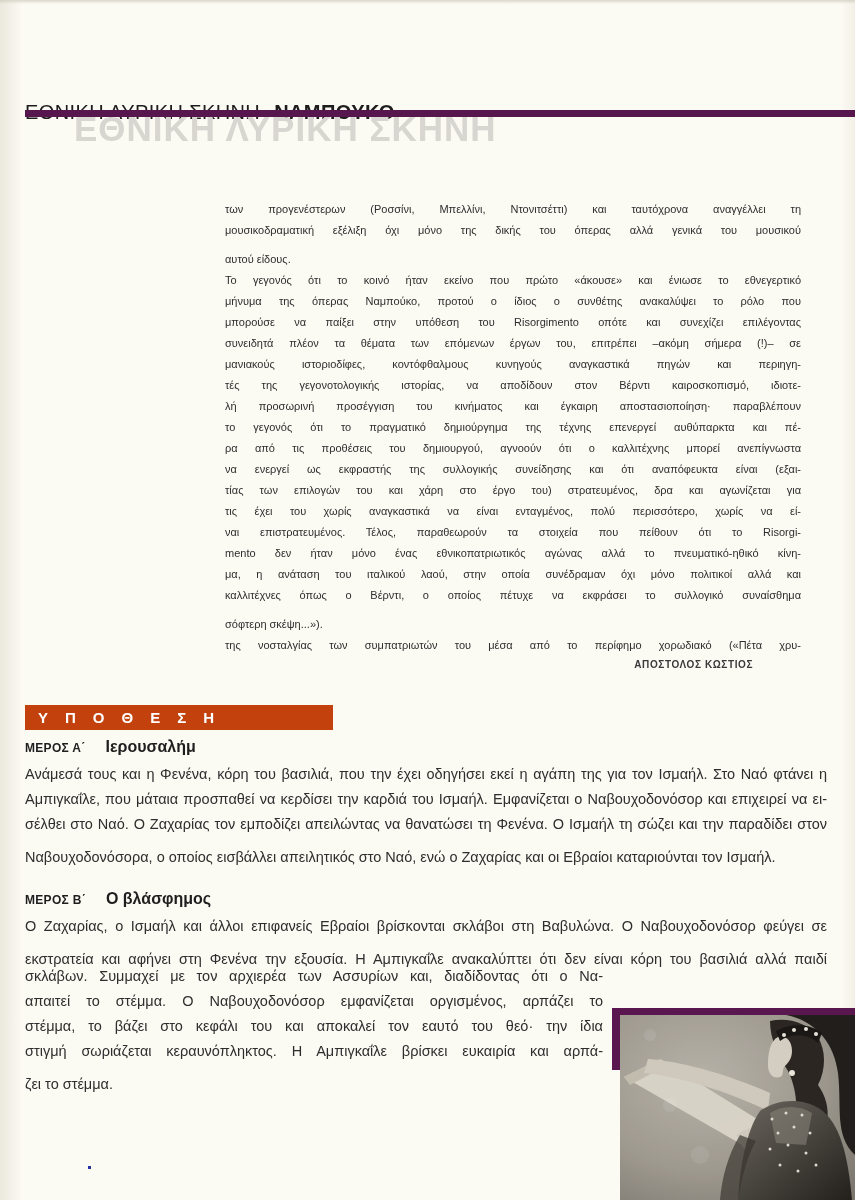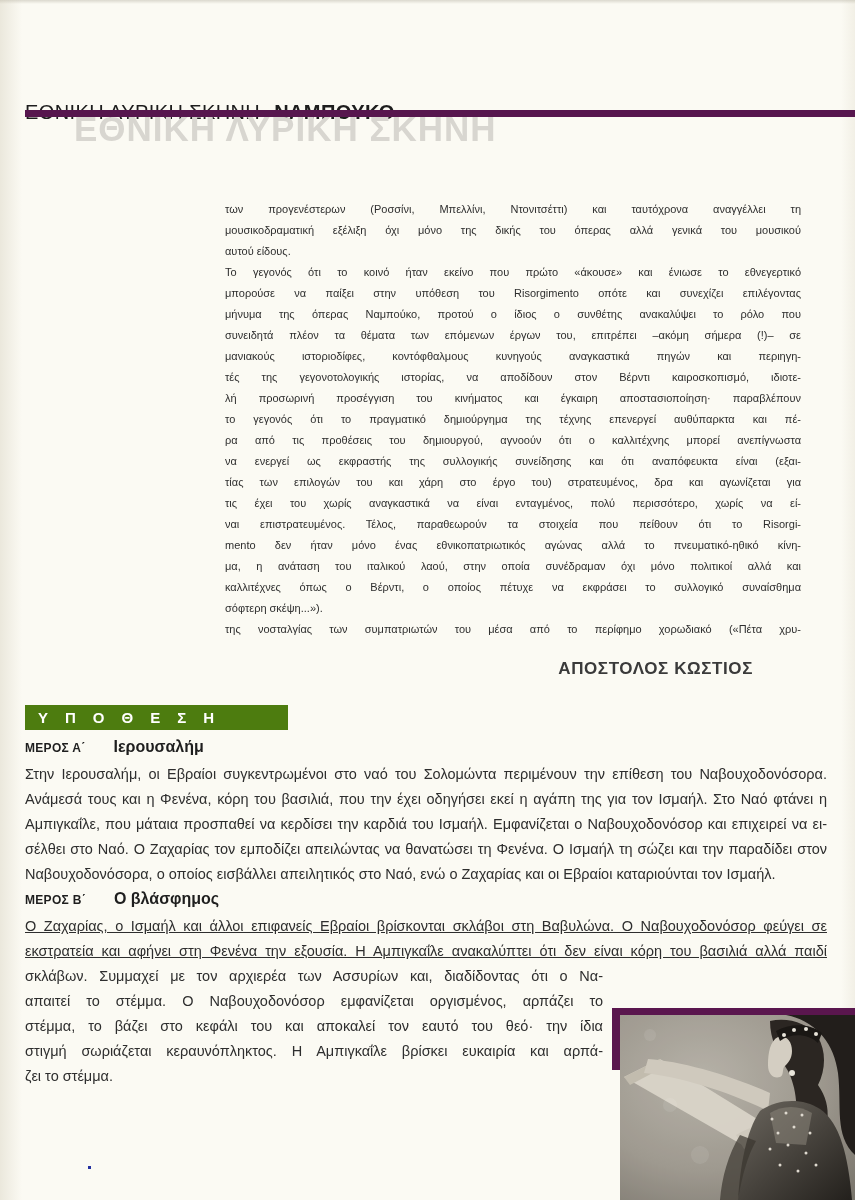--- a/index.html
+++ b/index.html
@@ -18,30 +18,30 @@
   
   .masthead{position:absolute;left:25px;top:82px;font-size:20px;letter-spacing:.4px;color:#1d1d1d;white-space:nowrap;margin-top:19px;}
   .masthead .brand{font-weight:400;}
   .masthead .opus{font-weight:700;margin-left:8px;}
   .rule{position:absolute;left:25px;right:0;top:110px;height:7px;background:#57164e;}
   .watermark{position:absolute;left:74px;top:109px;font-size:35px;font-weight:700;
     letter-spacing:1px;color:#d8d6d0;white-space:nowrap;}
   
   .essay{position:absolute;left:225px;top:199px;width:576px;font-size:11px;line-height:21px;color:#2e2e2e;}
   .tl{white-space:nowrap;text-align:justify;text-align-last:justify;overflow:hidden;}
-  .tl-last{text-align-last:left;}
+  .tl-last{text-align-last:left;margin-top:8px;}
   .force-just .tl-last{text-align-last:justify;}
   .author{position:absolute;left:225px;top:659px;width:576px;text-align:right;
-    padding-right:48px;box-sizing:border-box;font-size:17px;font-weight:700;
+    padding-right:48px;box-sizing:border-box;font-size:10px;font-weight:700;
     letter-spacing:.6px;color:#3a3a3a;}
   
-  .syn-bar{position:absolute;left:25px;top:705px;width:263px;height:25px;background:#4d7c0f;
+  .syn-bar{position:absolute;left:25px;top:705px;width:308px;height:25px;background:#c2410c;
     color:#fff;font-weight:700;font-size:15px;line-height:25px;letter-spacing:17px;
     padding-left:13px;box-sizing:border-box;white-space:nowrap;overflow:hidden;}
-  .part-head{position:absolute;left:25px;display:flex;align-items:baseline;gap:28px;color:#1e1e1e;}
+  .part-head{position:absolute;left:25px;display:flex;align-items:baseline;gap:20px;color:#1e1e1e;}
   .part-label{font-size:12px;font-weight:700;letter-spacing:.3px;}
   .part-title{font-size:16px;font-weight:700;}
   .syn-par{position:absolute;left:25px;font-size:14.5px;line-height:25px;color:#2e2e2e;}
   .w-full{width:802px;}
   .w-narrow{width:578px;}
   
   .photo-wrap{position:absolute;left:612px;top:1008px;width:243px;height:192px;}
   .photo-frame-top{position:absolute;left:0;top:0;width:243px;height:7px;background:#5a164e;}
   .photo-frame-left{position:absolute;left:0;top:0;width:8px;height:62px;background:#5a164e;}
   .photo{position:absolute;left:8px;top:7px;width:235px;height:185px;overflow:hidden;}
@@ -60,22 +60,22 @@
 <div class="watermark">ΕΘΝΙΚΗ ΛΥΡΙΚΗ ΣΚΗΝΗ</div>
 
 <div class="essay">
   <div>
       <div class="tl">των προγενέστερων (Ροσσίνι, Μπελλίνι, Ντονιτσέττι) και ταυτόχρονα αναγγέλλει τη</div>
       <div class="tl">μουσικοδραματική εξέλιξη όχι μόνο της δικής του όπερας αλλά γενικά του μουσικού</div>
       <div class="tl tl-last">αυτού είδους.</div>
     </div>
   <div>
       <div class="tl">Το γεγονός ότι το κοινό ήταν εκείνο που πρώτο «άκουσε» και ένιωσε το εθνεγερτικό</div>
+      <div class="tl">μήνυμα της όπερας Ναμπούκο, προτού ο ίδιος ο συνθέτης ανακαλύψει το ρόλο που</div>
       <div class="tl">μπορούσε να παίξει στην υπόθεση του Risorgimento οπότε και συνεχίζει επιλέγοντας</div>
-      <div class="tl">μήνυμα της όπερας Ναμπούκο, προτού ο ίδιος ο συνθέτης ανακαλύψει το ρόλο που</div>
       <div class="tl">συνειδητά πλέον τα θέματα των επόμενων έργων του, επιτρέπει –ακόμη σήμερα (!)– σε</div>
       <div class="tl">μανιακούς ιστοριοδίφες, κοντόφθαλμους κυνηγούς αναγκαστικά πηγών και περιηγη-</div>
       <div class="tl">τές της γεγονοτολογικής ιστορίας, να αποδίδουν στον Βέρντι καιροσκοπισμό, ιδιοτε-</div>
       <div class="tl">λή προσωρινή προσέγγιση του κινήματος και έγκαιρη αποστασιοποίηση· παραβλέπουν</div>
       <div class="tl">το γεγονός ότι το πραγματικό δημιούργημα της τέχνης επενεργεί αυθύπαρκτα και πέ-</div>
       <div class="tl">ρα από τις προθέσεις του δημιουργού, αγνοούν ότι ο καλλιτέχνης μπορεί ανεπίγνωστα</div>
       <div class="tl">να ενεργεί ως εκφραστής της συλλογικής συνείδησης και ότι αναπόφευκτα είναι (εξαι-</div>
       <div class="tl">τίας των επιλογών του και χάρη στο έργο του) στρατευμένος, δρα και αγωνίζεται για</div>
       <div class="tl">τις έχει του χωρίς αναγκαστικά να είναι ενταγμένος, πολύ περισσότερο, χωρίς να εί-</div>
       <div class="tl">ναι επιστρατευμένος. Τέλος, παραθεωρούν τα στοιχεία που πείθουν ότι το Risorgi-</div>
@@ -88,32 +88,31 @@
 </div>
 <div class="author">ΑΠΟΣΤΟΛΟΣ ΚΩΣΤΙΟΣ</div>
 
 <div class="syn-bar">ΥΠΟΘΕΣΗ</div>
 
 <div class="part-head" style="top:738px;">
   <span class="part-label">ΜΕΡΟΣ Α΄</span>
   <span class="part-title">Ιερουσαλήμ</span>
 </div>
 <div class="syn-par w-full" style="top:762px;">
-    <div class="tl">Στην Ιερουσαλήμ, οι Εβραίοι συγκεντρωμένοι στο ναό του Σολομώντα περιμένουν την επίθεση του Ναβουχοδονόσορα.</div>
     <div class="tl">Ανάμεσά τους και η Φενένα, κόρη του βασιλιά, που την έχει οδηγήσει εκεί η αγάπη της για τον Ισμαήλ. Στο Ναό φτάνει η</div>
     <div class="tl">Αμπιγκαΐλε, που μάταια προσπαθεί να κερδίσει την καρδιά του Ισμαήλ. Εμφανίζεται ο Ναβουχοδονόσορ και επιχειρεί να ει-</div>
     <div class="tl">σέλθει στο Ναό. Ο Ζαχαρίας τον εμποδίζει απειλώντας να θανατώσει τη Φενένα. Ο Ισμαήλ τη σώζει και την παραδίδει στον</div>
     <div class="tl tl-last">Ναβουχοδονόσορα, ο οποίος εισβάλλει απειλητικός στο Ναό, ενώ ο Ζαχαρίας και οι Εβραίοι καταριούνται τον Ισμαήλ.</div>
   </div>
 
 <div class="part-head" style="top:890px;">
   <span class="part-label">ΜΕΡΟΣ Β΄</span>
   <span class="part-title">Ο βλάσφημος</span>
 </div>
-<div class="syn-par w-full force-just" style="top:914px;text-decoration:underline;">
+<div class="syn-par w-full force-just" style="top:914px;">
     <div class="tl">Ο Ζαχαρίας, ο Ισμαήλ και άλλοι επιφανείς Εβραίοι βρίσκονται σκλάβοι στη Βαβυλώνα. Ο Ναβουχοδονόσορ φεύγει σε</div>
     <div class="tl tl-last">εκστρατεία και αφήνει στη Φενένα την εξουσία. Η Αμπιγκαΐλε ανακαλύπτει ότι δεν είναι κόρη του βασιλιά αλλά παιδί</div>
   </div>
 <div class="syn-par w-narrow" style="top:964px;">
     <div class="tl">σκλάβων. Συμμαχεί με τον αρχιερέα των Ασσυρίων και, διαδίδοντας ότι ο Να-</div>
     <div class="tl">απαιτεί το στέμμα. Ο Ναβουχοδονόσορ εμφανίζεται οργισμένος, αρπάζει το</div>
     <div class="tl">στέμμα, το βάζει στο κεφάλι του και αποκαλεί τον εαυτό του θεό· την ίδια</div>
     <div class="tl">στιγμή σωριάζεται κεραυνόπληκτος. Η Αμπιγκαΐλε βρίσκει ευκαιρία και αρπά-</div>
     <div class="tl tl-last">ζει το στέμμα.</div>
   </div>

